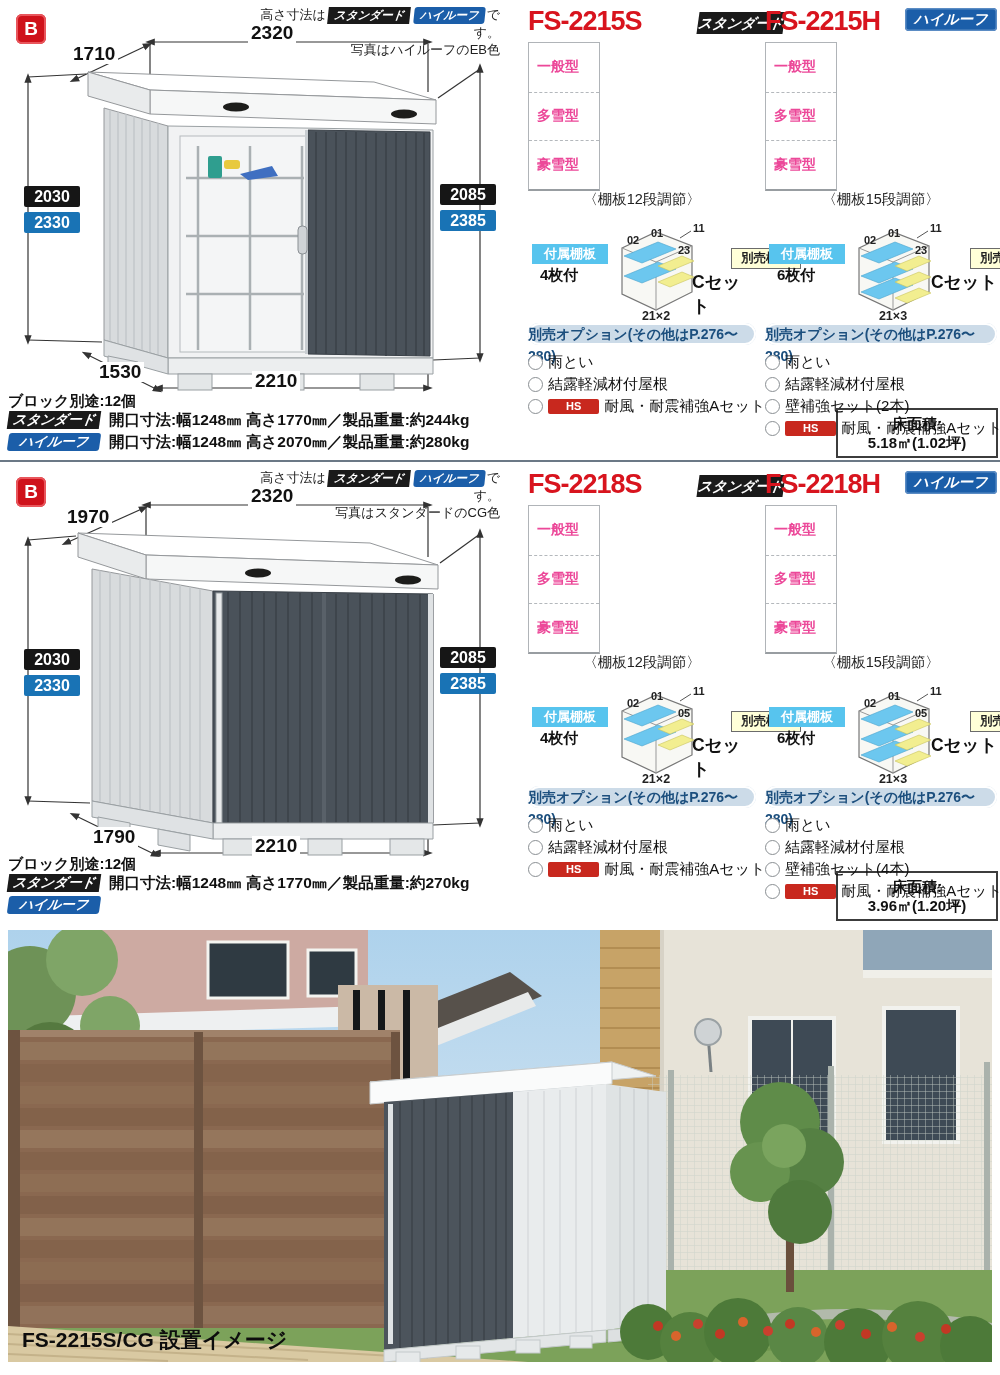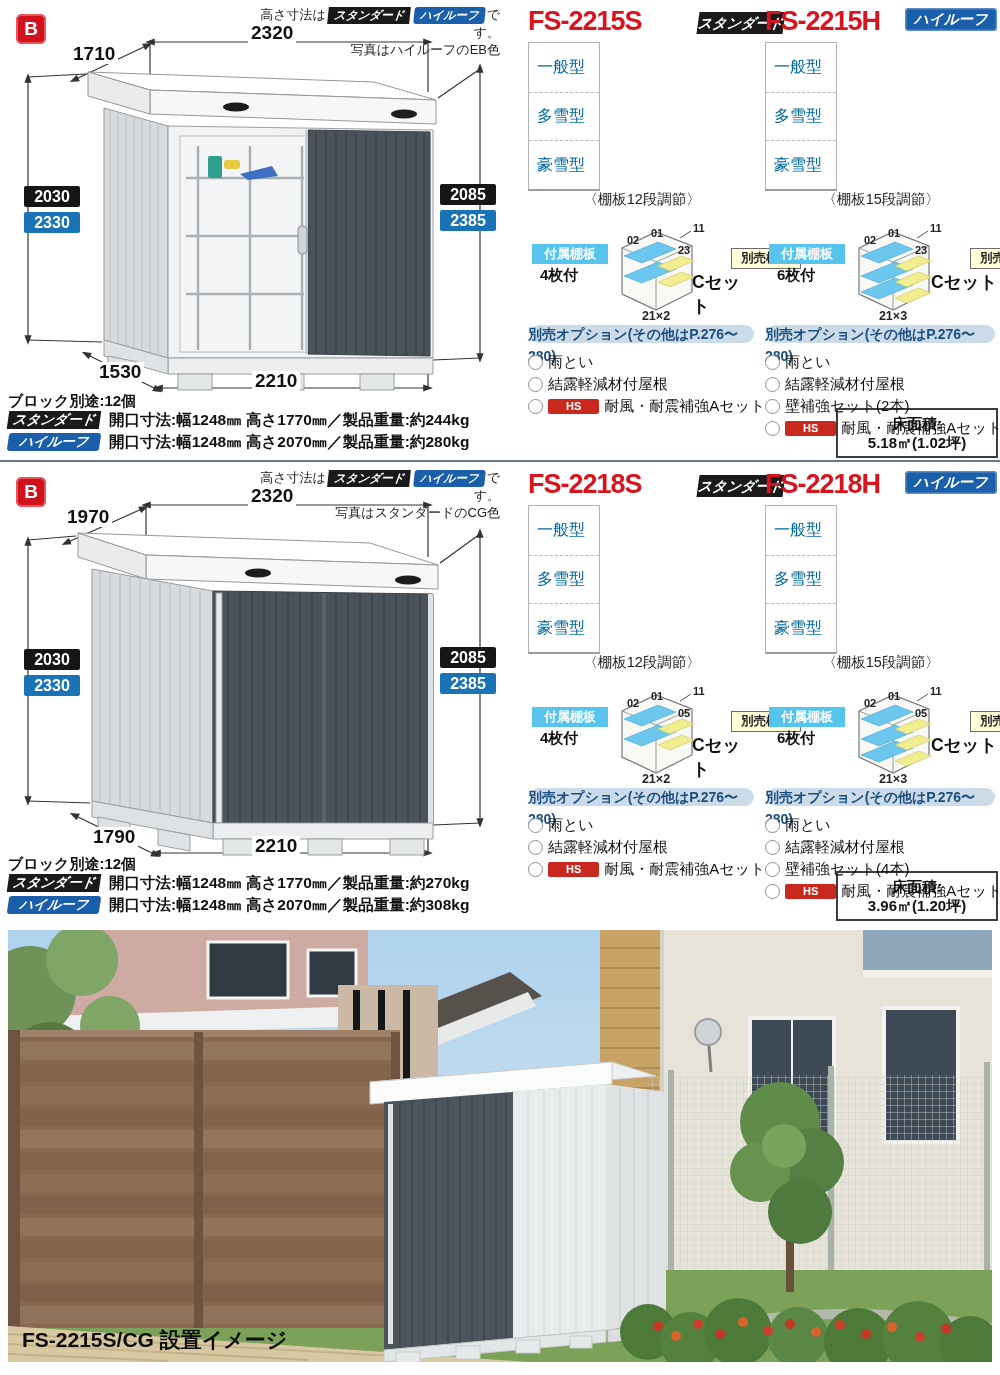--- a/index.html
+++ b/index.html
@@ -34,21 +34,21 @@
   .floorbox{position:absolute;border:2px solid #3c3c3c;display:flex;flex-direction:column;align-items:center;
             justify-content:center;font-size:15px;font-weight:bold;line-height:19px;color:#111;background:#fff;}
   
   .product{position:absolute;top:0;height:552px;}
   .ptitle{position:absolute;font-size:27px;font-weight:bold;color:#d8141e;letter-spacing:-1px;white-space:nowrap;}
   .pbadge{position:absolute;color:#fff;font-style:italic;font-weight:bold;text-align:center;}
   .pbadge.std{background:#1a1a1a;font-size:14px;line-height:22px;transform:skewX(-8deg);}
   .pbadge.high{background:#1b5ea9;font-size:14.5px;line-height:23px;border-radius:4px;box-shadow:inset 0 0 0 1.5px #5b8cc4;}
   .typebox{position:absolute;width:70px;border:1px solid #b0b4b8;border-bottom:2px solid #989da1;background:#fff;
            display:grid;grid-template-rows:1fr 1fr 1fr;}
-  .typerow{display:flex;align-items:center;padding-left:8px;font-size:16px;color:#0369a1;}
+  .typerow{display:flex;align-items:center;padding-left:8px;font-size:14px;color:#ec4899;font-weight:bold;}
   .typerow + .typerow{border-top:1px dashed #b4b8bc;}
   .shelftitle{position:absolute;text-align:center;font-size:14.5px;color:#222;}
   .incbadge{position:absolute;width:76px;height:20px;background:#57c4ee;color:#fff;font-size:13px;font-weight:bold;
             text-align:center;line-height:20px;}
   .countlbl{position:absolute;font-size:15px;font-weight:bold;color:#111;}
   .optbadge{position:absolute;width:68px;height:19px;background:#ffffd8;border:1px solid #6b6b6b;color:#222;
             font-size:12.5px;text-align:center;line-height:18px;font-weight:bold;margin-left:41px;}
   .optvalue{position:absolute;font-size:17.5px;font-weight:bold;color:#111;}
   .optheader{position:absolute;height:22px;background:#ccdbe8;border-radius:11px;box-shadow:inset 0 0 0 2px #fff;
              color:#1c4f7e;font-size:14px;font-weight:bold;text-align:left;line-height:22px;}
@@ -388,21 +388,20 @@
       <span class="dimnum" style="left:244px;top:345px;">2210</span>
     </div>
     <div class="s blocknote" style="left:8px;top:392px;">ブロック別途:12個</div>
 
     <div class="specrow" style="left:8px;top:410px;">
       <span class="spbadge std">スタンダード</span>
       <span class="sptext">開口寸法:幅1248㎜ 高さ1770㎜／製品重量:約270kg</span>
     </div>
     <div class="specrow" style="left:8px;top:432px;">
       <span class="spbadge high">ハイルーフ</span>
-      <span class="sptext">開口寸法:幅1248㎜ 高さ2070㎜／製品重量:約308kg</span>
     </div>
     <div class="floorbox" style="left:836px;top:408px;width:158px;height:46px;">
       <span>床面積:</span>
       <span>3.96㎡(1.20坪)</span>
     </div>
 
     <div class="product" style="left:528px;width:230px;">
       <div class="ptitle" style="left:0;top:6px;">FS-2218S</div>
       <div class="pbadge std" style="left:170px;top:12px;width:86px;">スタンダード</div>
       <div class="typebox" style="left:0;top:42px;height:146px;">

